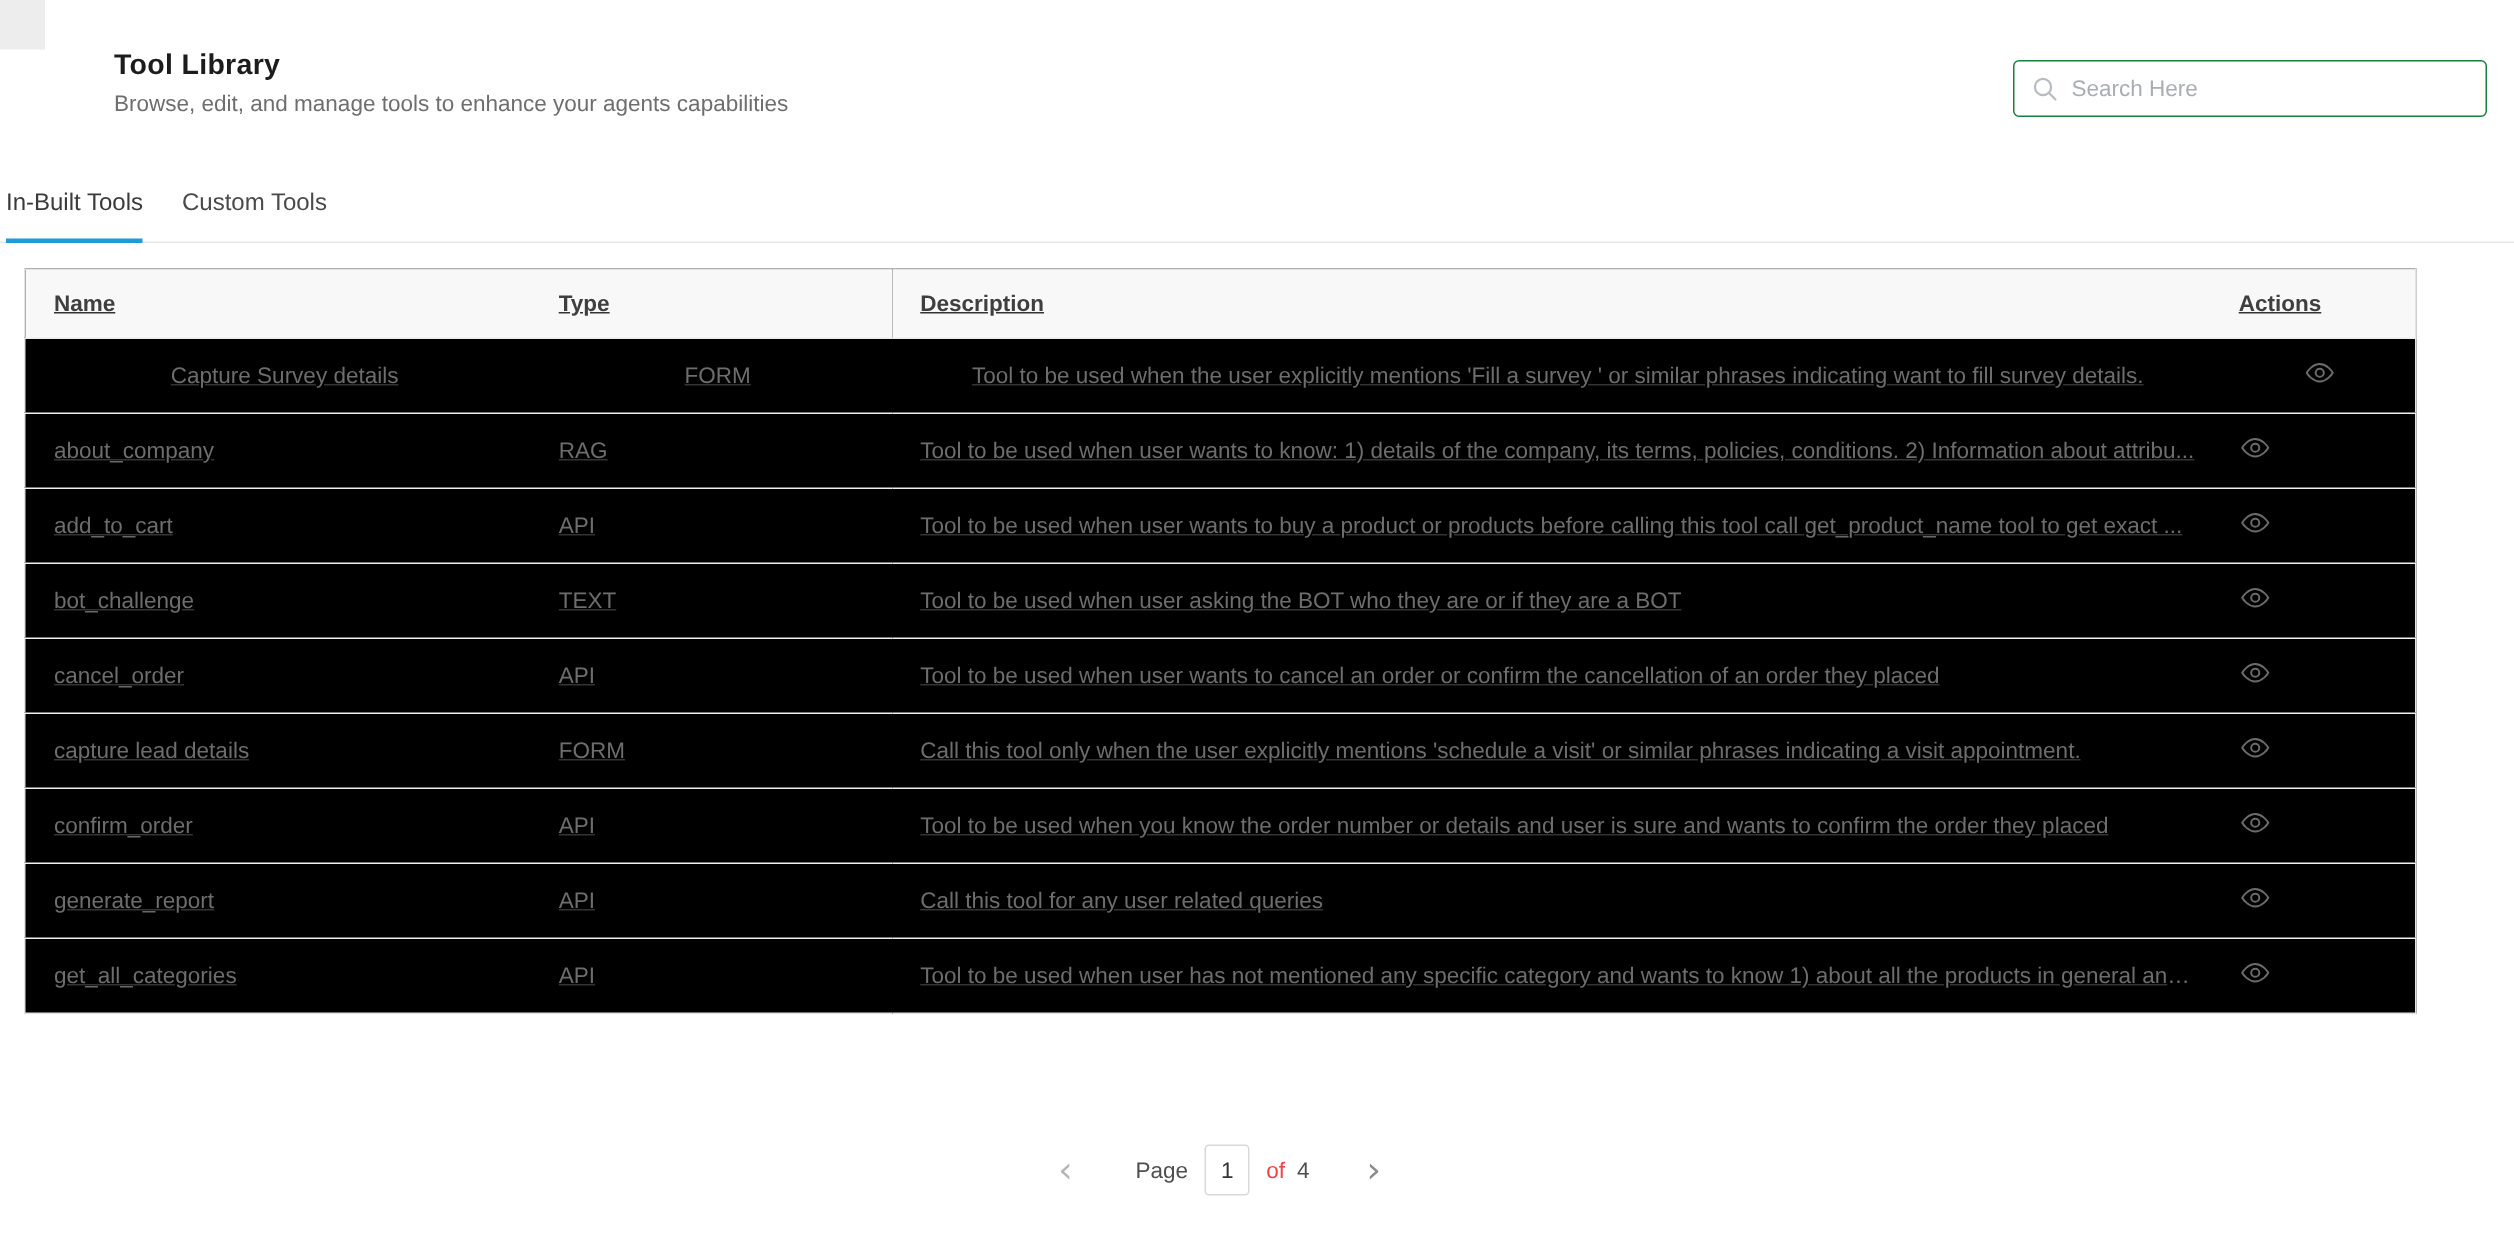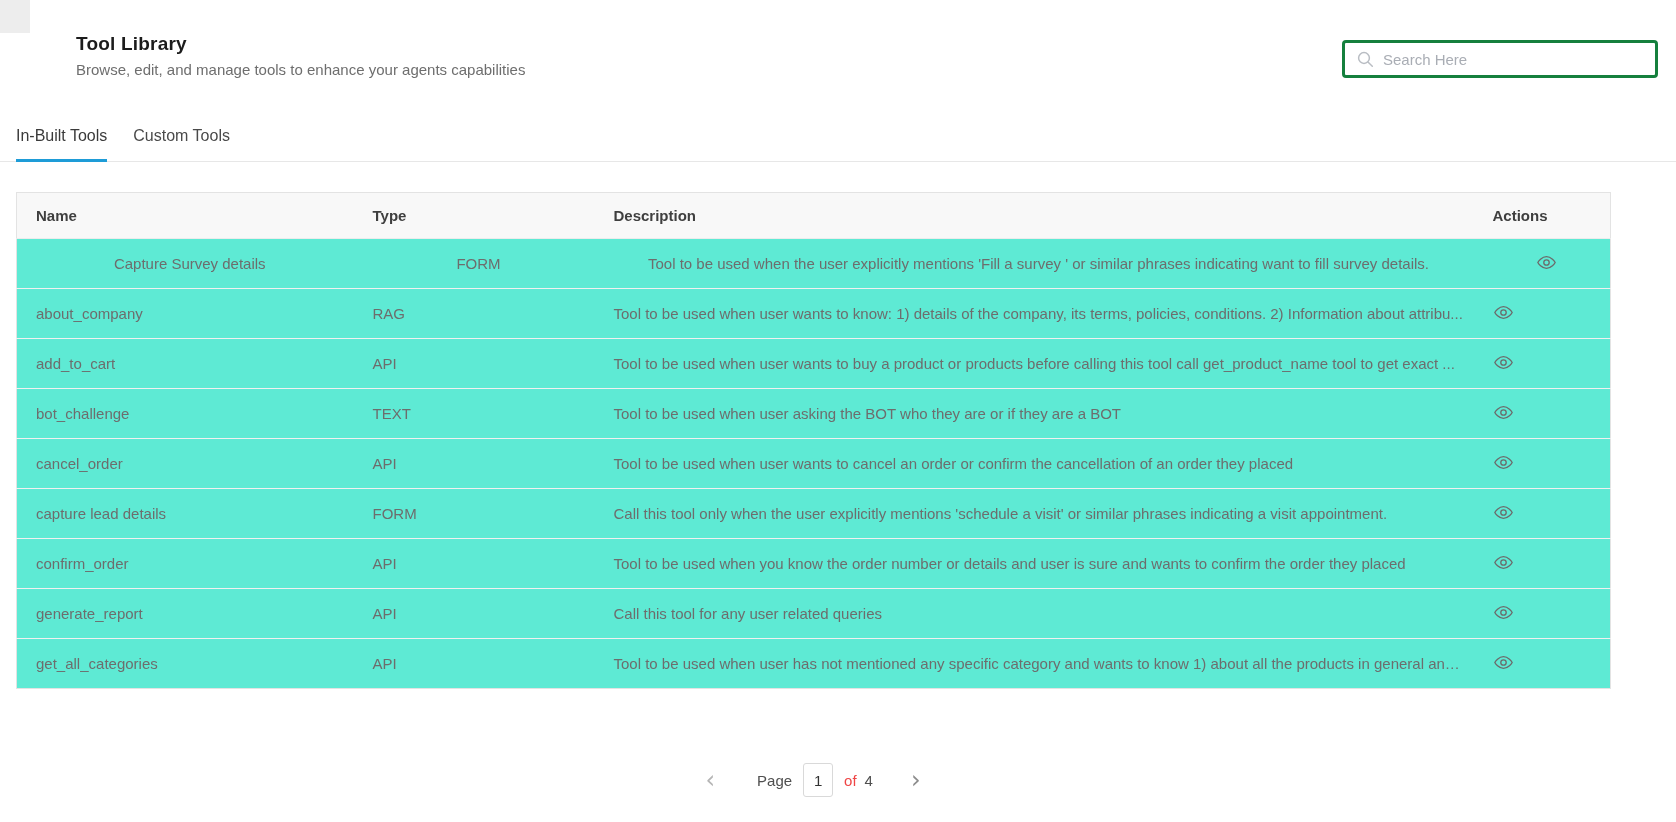--- a/index.html
+++ b/index.html
@@ -6,35 +6,35 @@
   html, body { width: 1676px; height: 822px; background: #ffffff; overflow: hidden; }
   body { font-family: "Liberation Sans", sans-serif; position: relative; color: #333; }
 
   .corner-block { position: absolute; top: 0; left: 0; width: 30px; height: 33px; background: #ededed; }
 
   .page-header { position: absolute; top: 33px; left: 28px; margin-left: 48px; }
   .page-title { font-size: 19px; font-weight: 700; color: #1c1c1c; letter-spacing: .2px; }
   .page-subtitle { font-size: 15px; color: #6e6e6e; margin-top: 6px; }
 
   .search-box { position: absolute; top: 40px; right: 18px; width: 316px; height: 38px;
-    border: 3px solid #15803d; border-radius: 4px; display: flex; align-items: center;
+    border: 1px solid #15803d; border-radius: 4px; display: flex; align-items: center;
     padding: 0 12px; background: #fff; }
   .search-box svg { flex: 0 0 auto; margin-right: 9px; }
   .search-box input { border: none; outline: none; flex: 1; font-size: 15px;
     font-family: "Liberation Sans", sans-serif; color: #333; background: transparent; }
   .search-box input::placeholder { color: #a9adb4; }
 
   .tabs { position: absolute; top: 127px; left: 0; width: 100%; border-bottom: 1px solid #e7e7e7;
-    display: flex; padding-left: 16px; }
+    display: flex; padding-left: 4px; }
   .tab { font-size: 16px; color: #4a4a4a; padding: 0 0 14px 0; margin-right: 26px;
     cursor: pointer; border-bottom: 3px solid transparent; margin-bottom: -1px; }
   .tab.active { color: #3a3a3a; border-bottom-color: #1e9cd7; }
 
-  .tool-table { position: absolute; top: 192px; left: 16px; width: 1594px;
-    border: 1px solid #e3e3e3; border-collapse: collapse; table-layout: fixed; background: #5eead4; }
+  .tool-table { position: absolute; top: 179px; left: 16px; width: 1594px;
+    border: 1px solid #e3e3e3; border-collapse: collapse; table-layout: fixed; background: #000000; text-decoration: underline; }
   .tool-table thead th { background: #f8f8f8; height: 46px; text-align: left;
     font-size: 15px; font-weight: 700; color: #3f3f3f; padding: 0 0 0 19px;
     border-bottom: 1px solid #ececec; }
   .tool-table tbody td { height: 50px; font-size: 15px; color: #6d6d6d;
     padding: 0 10px 0 19px; border-top: 1px solid #f0f0f0;
     white-space: nowrap; overflow: hidden; text-overflow: ellipsis; }
   .tool-table tbody tr:first-child td { border-top: none; text-align: center; }
   .col-name { width: 337px; }
   .col-type { width: 241px; }
   .col-desc { width: 879px; }

